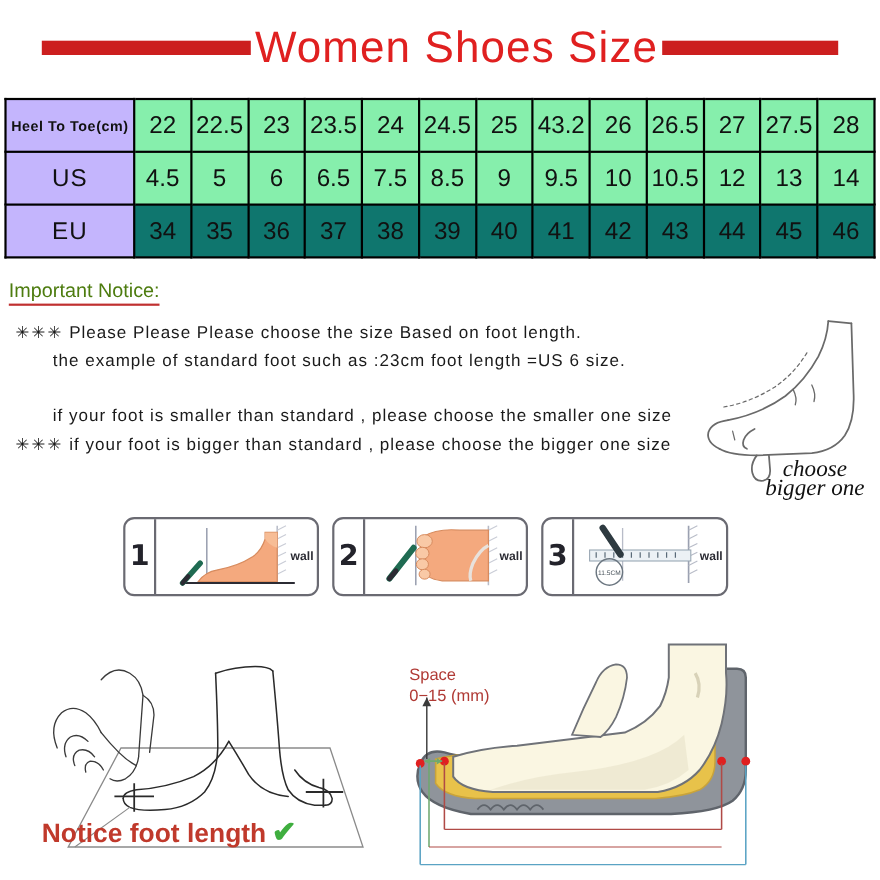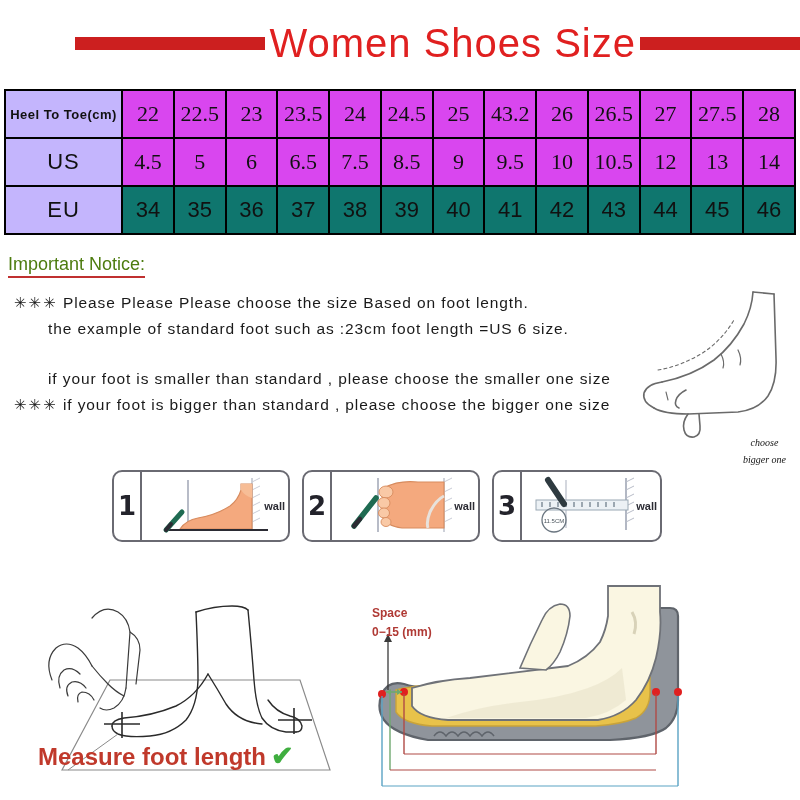--- a/index.html
+++ b/index.html
@@ -7,21 +7,21 @@
     width: 800px; height: 800px;
     background: #ffffff;
     font-family: "Liberation Sans", sans-serif;
     overflow: hidden;
   }
   #page { position: relative; width: 800px; height: 800px; background: #fff; }
 
   
   .title-row {
     position: absolute; top: 16px; left: 0; width: 800px; height: 54px;
-    display: flex; align-items: center; justify-content: flex-end;
+    display: flex; align-items: center; justify-content: center;
   }
   .bar-left  { width: 190px; height: 13px; background: #cc1f1f; margin-right: 4px; }
   .bar-right { width: 160px; height: 13px; background: #cc1f1f; margin-left: 4px; }
   .title-text {
     font-size: 40px; color: #e02020; letter-spacing: 1px;
     white-space: nowrap; font-weight: 400;
   }
 
   
   .size-table {
@@ -32,21 +32,21 @@
   .size-table td {
     border: 2px solid #000; text-align: center; vertical-align: middle;
     height: 48px; font-size: 22px; color: #111; font-weight: 400;
     padding: 0;
   }
   .lbl {
     background: #c4b5fd; width: 117px;
     font-size: 27px; letter-spacing: 1px;
   }
   .lbl.small { font-size: 13px; letter-spacing: 0.5px; font-weight: 700; }
-  .cm-cell, .us-cell { background: #d946ef; font-family: Liberation Serif, serif; }
+  .cm-cell, .us-cell { background: #86efac; }
   .eu-cell { background: #0f766e; }
 
   
   .notice-head {
     position: absolute; left: 8px; top: 254px;
     font-size: 18px; color: #4d7c0f; font-weight: 400;
     border-bottom: 2px solid #c03030; padding-bottom: 1px;
   }
   .notice-block { position: absolute; left: 14px; top: 290px; width: 680px; }
   .n-line {
@@ -55,21 +55,21 @@
   }
   .n-line.indent { padding-left: 34px; }
   .stars { letter-spacing: 2px; font-size: 15px; }
   .gap { height: 24px; }
 
   
   .foot-sketch { position: absolute; right: 6px; top: 262px; width: 168px; height: 185px; }
   .choose-cap {
     position: absolute; right: 14px; top: 418px;
     font-family: "Liberation Serif", serif; font-style: italic;
-    font-size: 10px; color: #111; text-align: center; line-height: 17px; margin-top: 16px;
+    font-size: 21px; color: #111; text-align: center; line-height: 17px;
   }
 
   
   .steps { position: absolute; left: 112px; top: 470px; display: flex; gap: 12px; }
   .step {
     position: relative; height: 72px; background: #fff;
     border: 2px solid #6a6a72; border-radius: 10px; display: flex; align-items: center;
   }
   .step.s1 { width: 178px; } .step.s2 { width: 178px; } .step.s3 { width: 170px; }
   .step-num {
@@ -89,21 +89,21 @@
   .measure-cap {
     position: absolute; left: 38px; top: 740px;
     font-size: 24px; font-weight: 700; color: #c0392b; white-space: nowrap;
   }
   .measure-tick { color: #3fae3f; font-size: 27px; margin-left: 5px; }
 
   
   .shoe-box { position: absolute; left: 360px; top: 572px; width: 440px; height: 228px; }
   .space-lbl {
     position: absolute; left: 372px; top: 604px;
-    font-size: 12px; color: #b03a35; line-height: 19px; white-space: nowrap; font-weight: bold;
+    font-size: 15px; color: #b03a35; line-height: 19px; white-space: nowrap;
   }
   .legend {
     position: absolute; left: 482px; top: 737px;
     font-size: 15px; font-weight: 700; color: #c0392b; line-height: 19px;
   }
   .legend div { white-space: nowrap; }
   .ok  { color: #3fae3f; font-size: 18px; }
   .bad { color: #e02020; font-size: 19px; font-weight: 700; }
 </style>
 </head>
@@ -324,21 +324,21 @@
     </g>
     <g stroke="#2a2a2a" stroke-width="1.6">
       <line x1="104" y1="152" x2="140" y2="152"></line>
       <line x1="122" y1="140" x2="122" y2="166"></line>
       <line x1="278" y1="148" x2="312" y2="148"></line>
       <line x1="294" y1="136" x2="294" y2="162"></line>
     </g>
     <path d="M118 162 L68 198" stroke="#8a8a8a" stroke-width="1" fill="none"></path>
   </svg>
   <div class="measure-cap">
-    <span>Measure foot length</span><span class="measure-tick">✔</span>
+    <span>Notice foot length</span><span class="measure-tick">✔</span>
   </div>
 
   <svg class="shoe-box" viewBox="0 0 440 228">
 
     <path d="M22 122 Q16 136 24 148 Q34 162 68 168 L250 168 Q292 166 306 156
              Q318 146 318 128 L318 44 Q318 36 310 36 L286 36 Q280 36 278 44
              Q276 64 268 78 Q256 96 232 104 L104 118 Q62 118 44 112 Q28 108 22 122 Z" fill="#8f949b" stroke="#5f646b" stroke-width="2.2"></path>
 
     <path d="M36 118 Q58 112 102 112 L230 98 Q252 90 264 74 Q272 60 274 44 L290 44
              L290 120 Q290 138 276 146 Q262 152 236 154 L72 154 Q44 152 36 140 Z" fill="#e8c24a" stroke="#c9a33a" stroke-width="1.4"></path>

